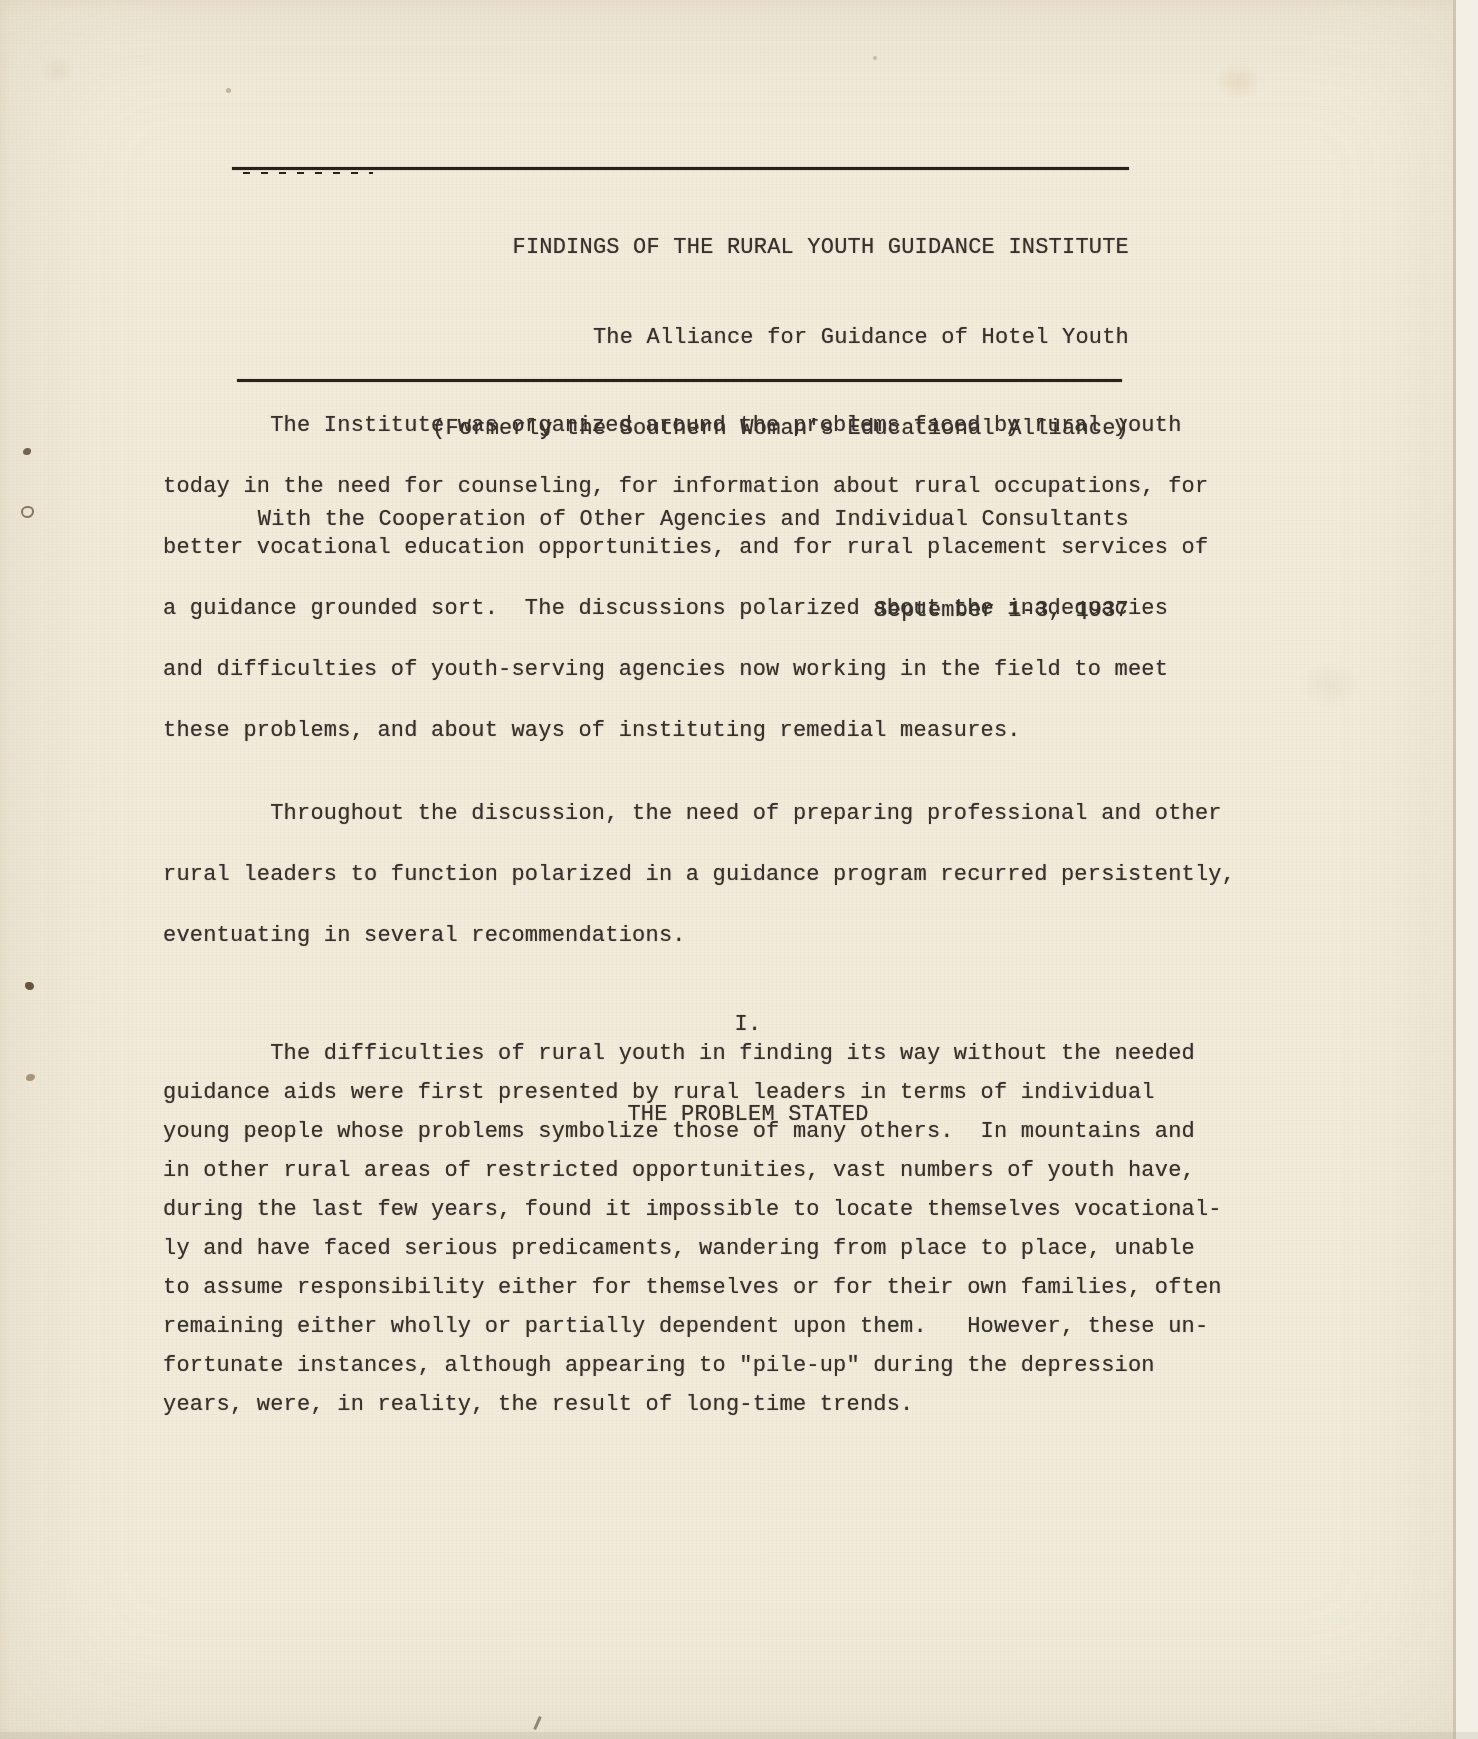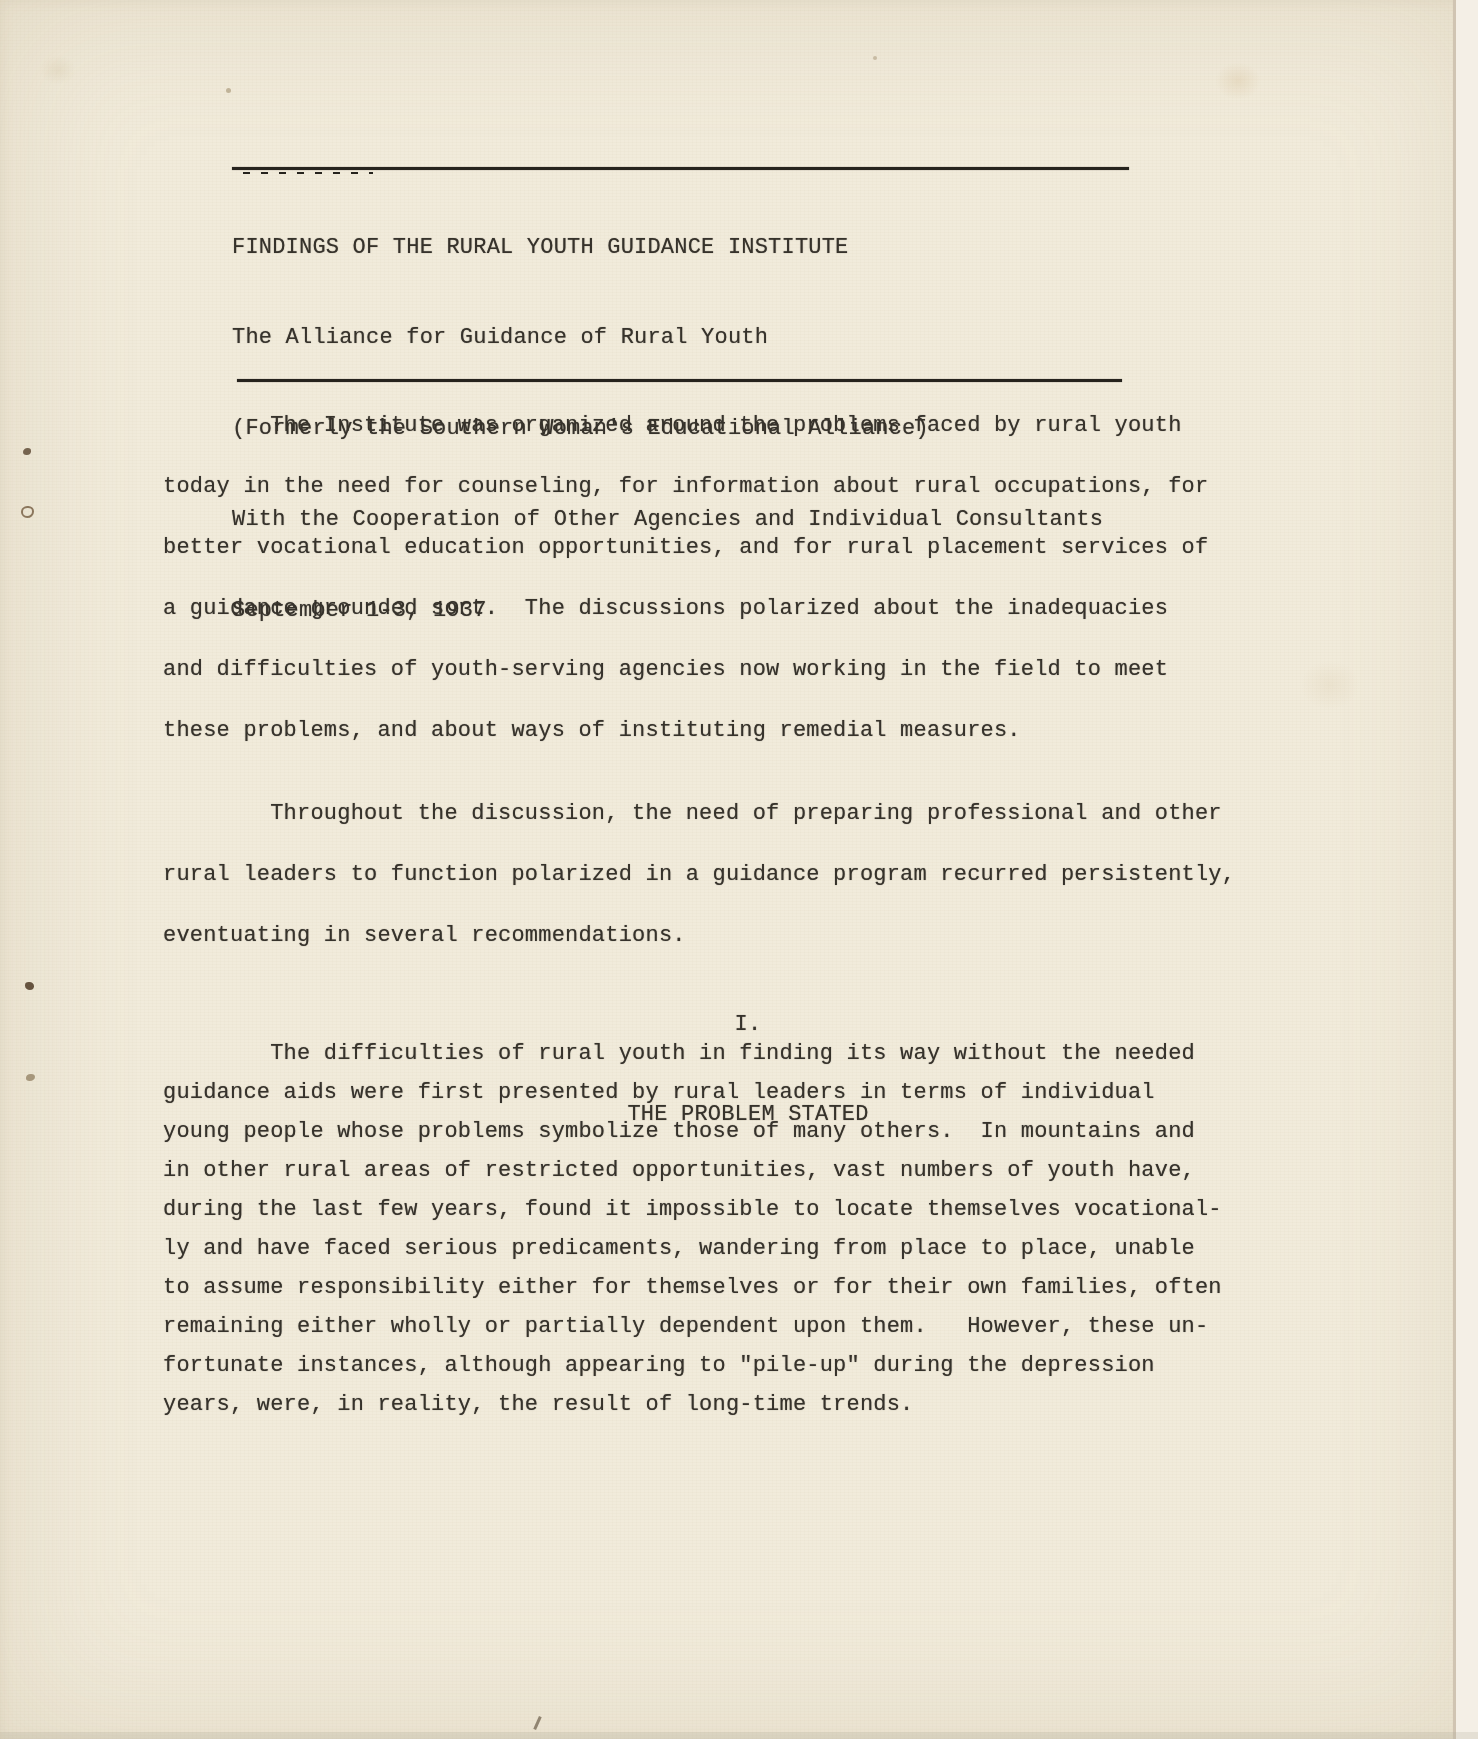--- a/index.html
+++ b/index.html
@@ -44,21 +44,21 @@
     position: absolute;
     font-size: 22px;
     white-space: pre-wrap;
     text-shadow: 0 0 1px rgba(54,50,43,0.60);
     letter-spacing: 0.2px;
   }
   .header-block {
     left: 232px;
     top: 172px;
     width: 897px;
-    text-align: left;
+    text-align: right;
     line-height: 30.3px;
   }
   .rule {
     position: absolute;
     background: #26231d;
     box-shadow: 0 0 1px rgba(38,35,29,0.8);
   }
   .rule-top    { left: 232px; top: 167px; width: 897px; height: 3px; }
   .rule-top-ticks {
     position: absolute;
@@ -98,21 +98,21 @@
 <body>
 
 <div class="page">
   <div class="grain"></div>
 
   <div class="rule rule-top"></div>
   <div class="rule-top-ticks"></div>
 
   <div class="txt header-block">
     <div>FINDINGS OF THE RURAL YOUTH GUIDANCE INSTITUTE</div>
-    <div>The Alliance for Guidance of Rural Youth</div>
+    <div>The Alliance for Guidance of Hotel Youth</div>
     <div>(Formerly the Southern Woman's Educational Alliance)</div>
     <div>With the Cooperation of Other Agencies and Individual Consultants</div>
     <div>September 1-3, 1937</div>
   </div>
 
   <div class="rule rule-bottom"></div>
 
   <div class="txt para para-1">        The Institute was organized around the problems faced by rural youth
 today in the need for counseling, for information about rural occupations, for
 better vocational education opportunities, and for rural placement services of

